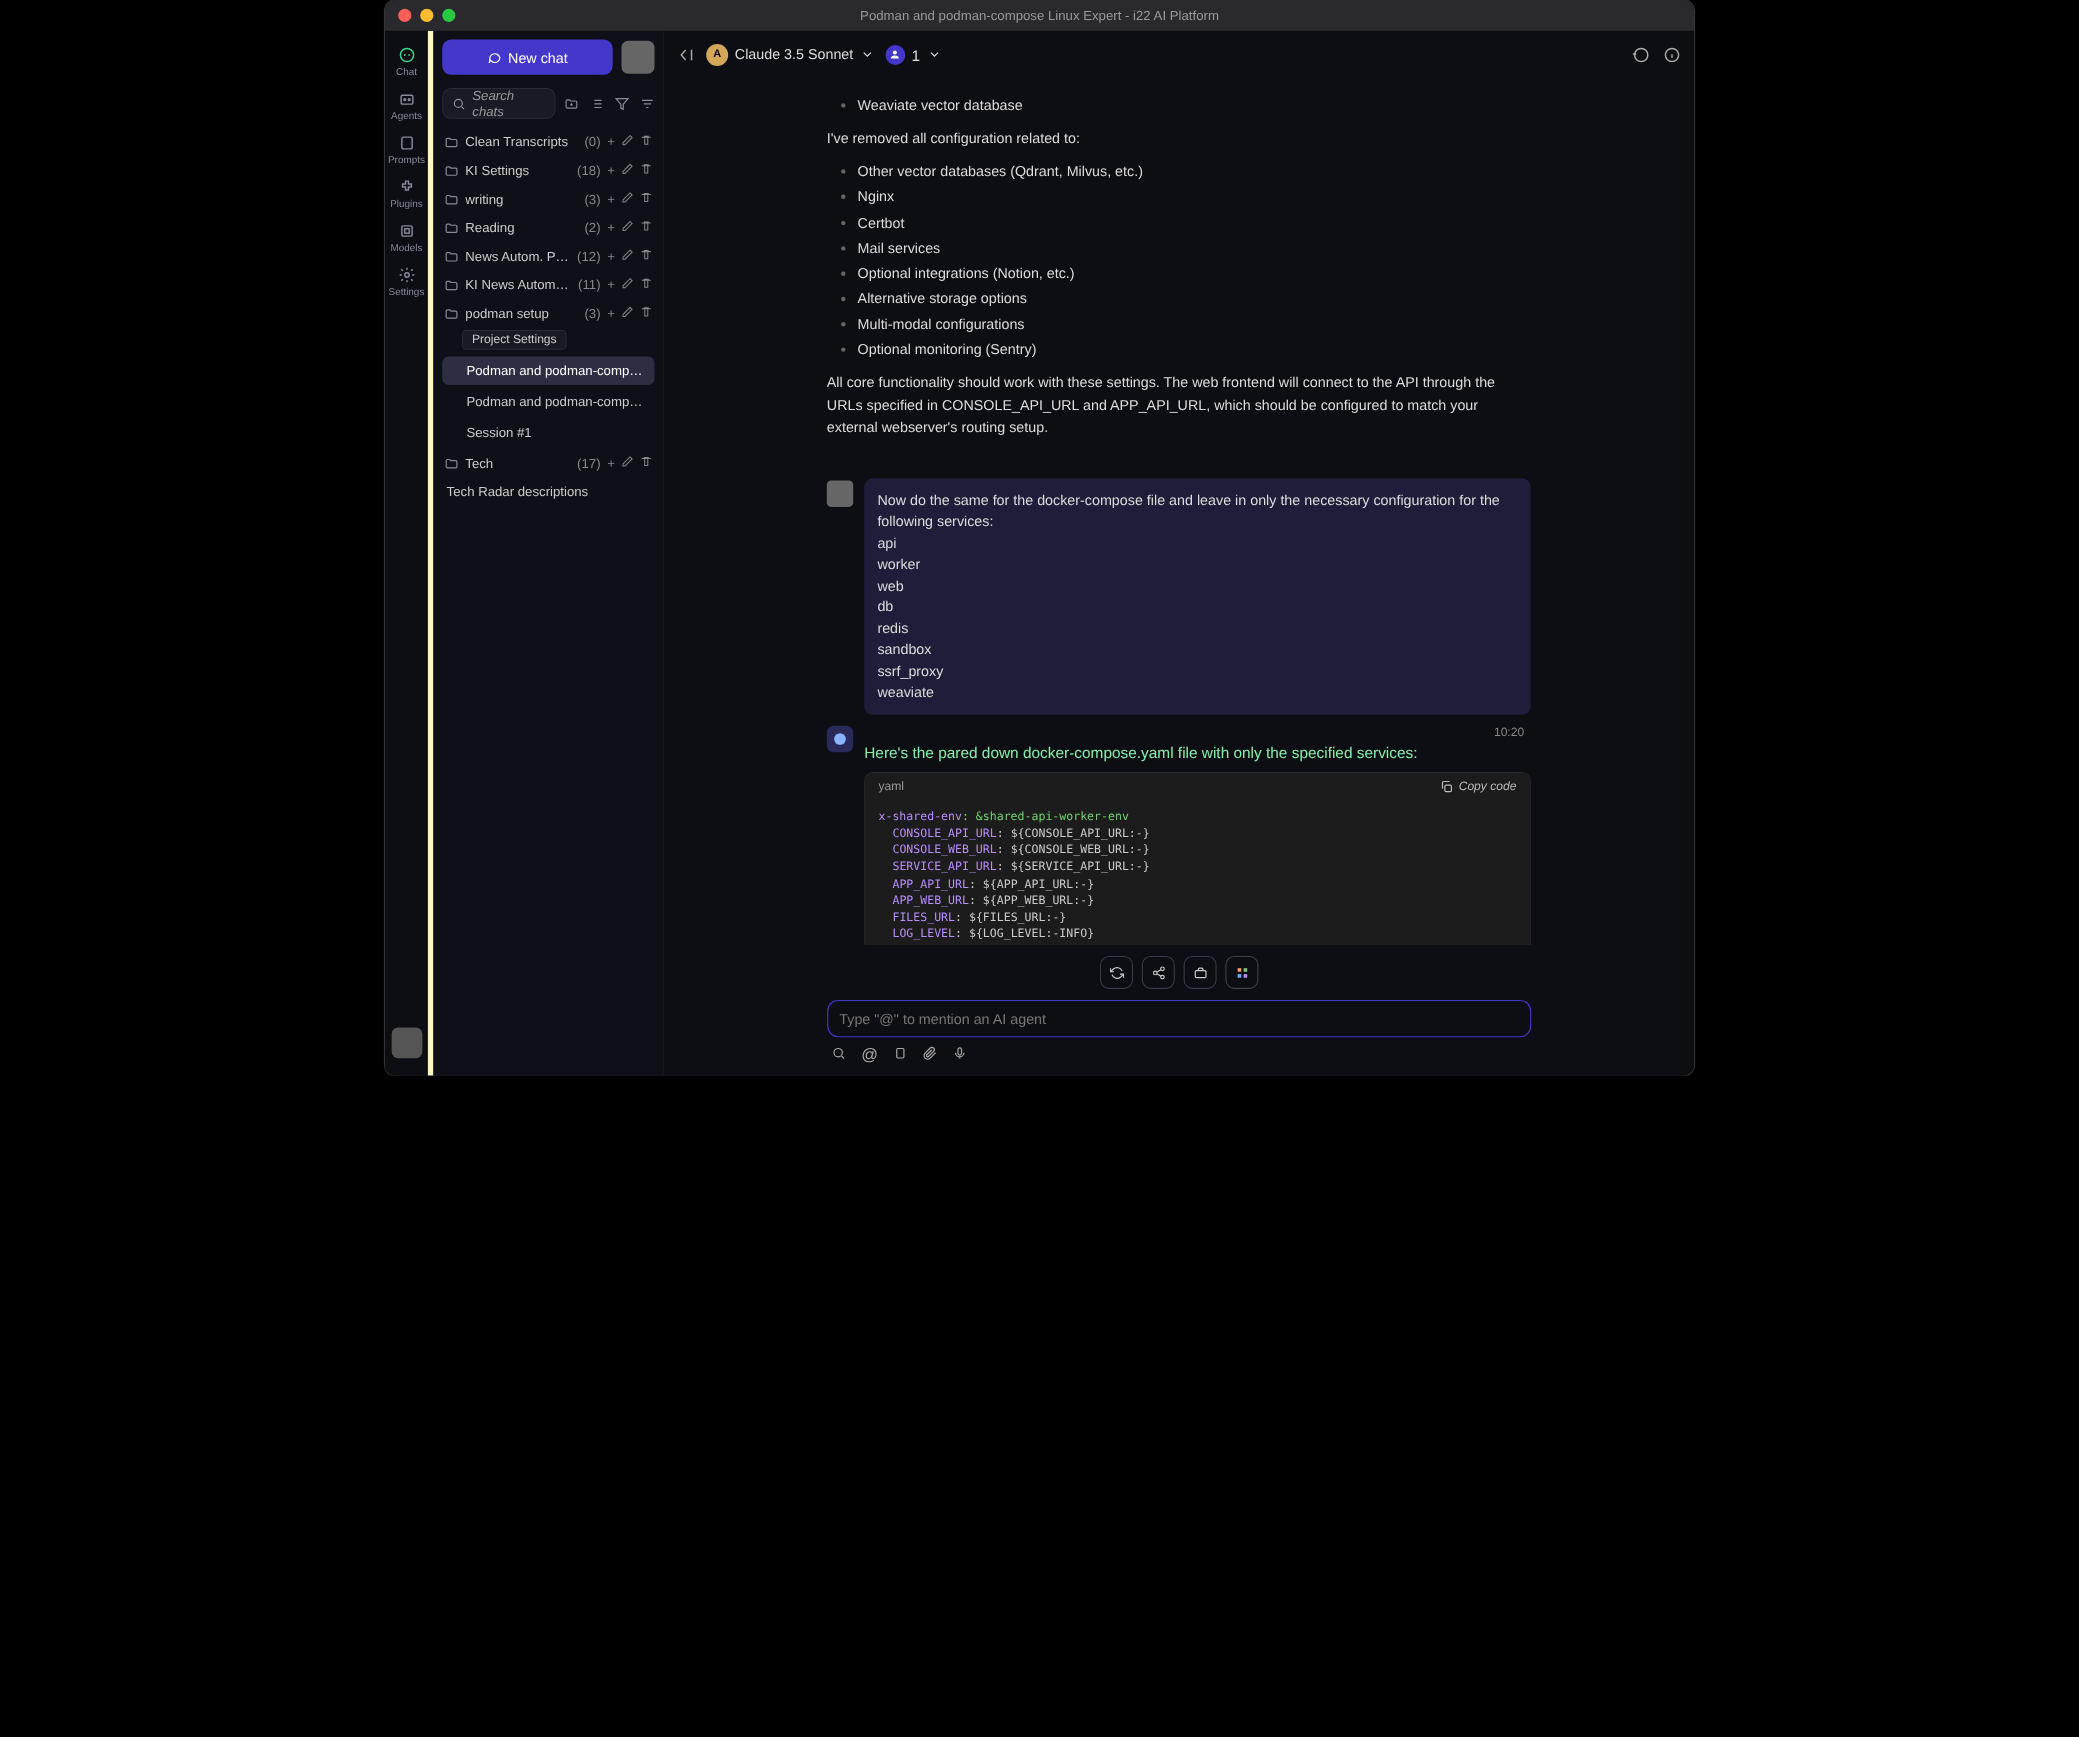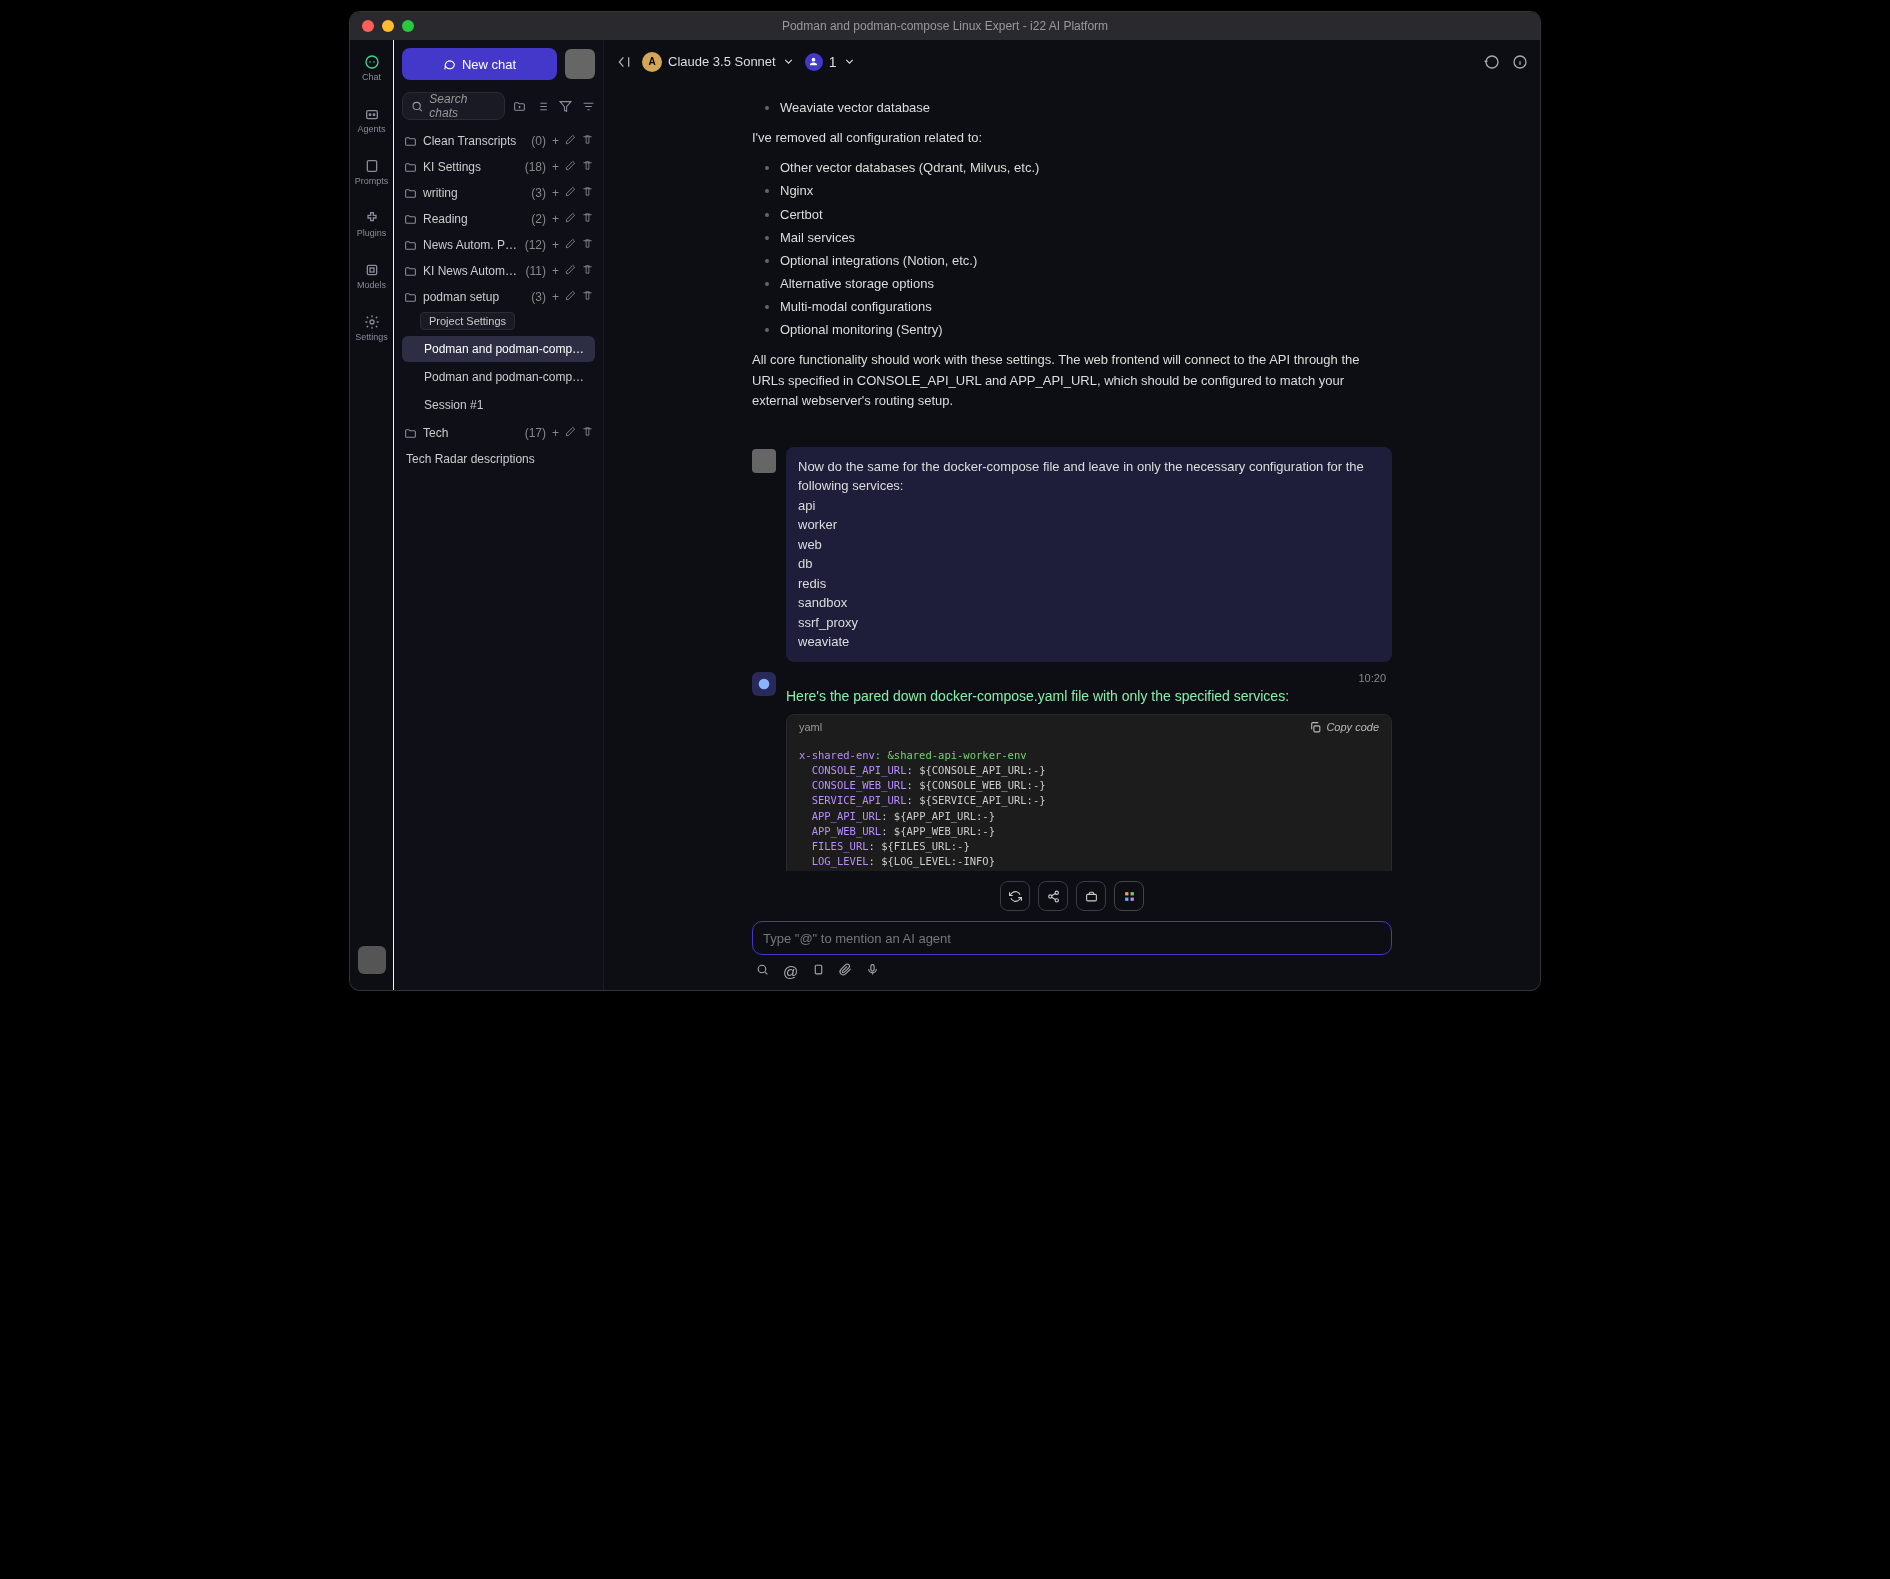--- a/index.html
+++ b/index.html
@@ -1,24 +1,24 @@
 <!DOCTYPE html>
 <html><head>
 <meta charset="utf-8">
 <style>
 * { margin:0; padding:0; box-sizing:border-box; }
 body { font-family:-apple-system,BlinkMacSystemFont,"Segoe UI",sans-serif; background:#000; color:#e5e5e5; font-size:14px; overflow:hidden; }
-.window { width:1190px; height:978px; margin:12px auto; background:#0d0d14; border-radius:10px; overflow:hidden; display:flex; flex-direction:column; box-shadow:0 0 0 1px #333; }
+.window { width:1190px; height:978px; margin:0 auto; background:#0d0d14; border-radius:10px; overflow:hidden; display:flex; flex-direction:column; box-shadow:0 0 0 1px #333; }
 .titlebar { height:28px; background:#2a2a2e; display:flex; align-items:center; padding:0 12px; position:relative; }
 .traffic { display:flex; gap:8px; }
 .tl { width:12px; height:12px; border-radius:50%; }
 .tl-close{background:#ff5f57;} .tl-min{background:#febc2e;} .tl-max{background:#28c840;}
 .title { position:absolute; left:0; right:0; text-align:center; font-size:12px; color:#999; pointer-events:none; }
 .app { flex:1; display:flex; min-height:0; }
-.rail { width:44px; background:#0d0d14; display:flex; flex-direction:column; align-items:center; padding:8px 0; gap:12px; border-right:1px solid #fef9c3; }
+.rail { width:44px; background:#0d0d14; display:flex; flex-direction:column; align-items:center; padding:8px 0; gap:0; border-right:5px solid #fef9c3; }
 .rail-item { width:40px; display:flex; flex-direction:column; align-items:center; justify-content:center; padding:6px 0; color:#8a8a9a; cursor:pointer; border-radius:6px; gap:2px; }
 .rail-item.active { color:#3dd68c; }
 .rail-item span { font-size:9px; color:#8a8a9a; }
 .rail-item.active span{color:#8a8a9a;}
 .rail-spacer{flex:1;}
 .rail-avatar{width:28px;height:28px;border-radius:6px;background:#555;margin-bottom:8px;}
 .sidebar { width:210px; background:#0f0f18; display:flex; flex-direction:column; border-right:1px solid #1a1a24; }
 .sb-top{display:flex;align-items:center;gap:8px;padding:8px;}
 .new-chat{flex:1;background:#4338ca;color:#fff;border:none;border-radius:8px;height:32px;display:flex;align-items:center;justify-content:center;gap:6px;font-size:13px;font-weight:500;cursor:pointer;}
 .sb-av{width:30px;height:30px;border-radius:6px;background:#666;}

